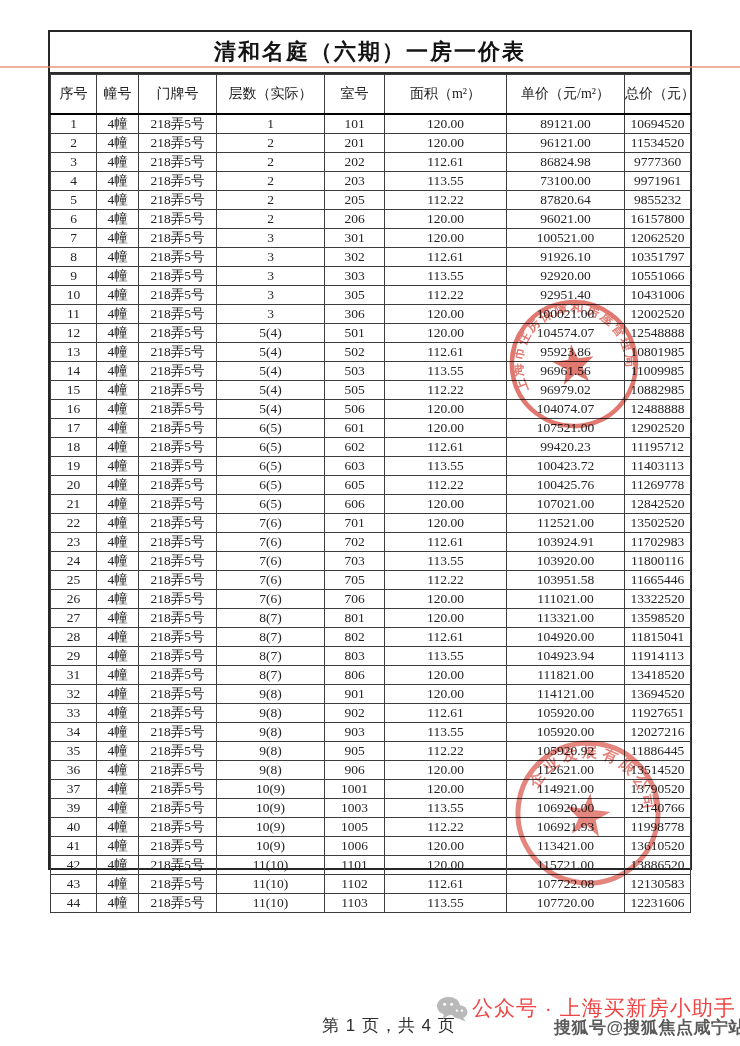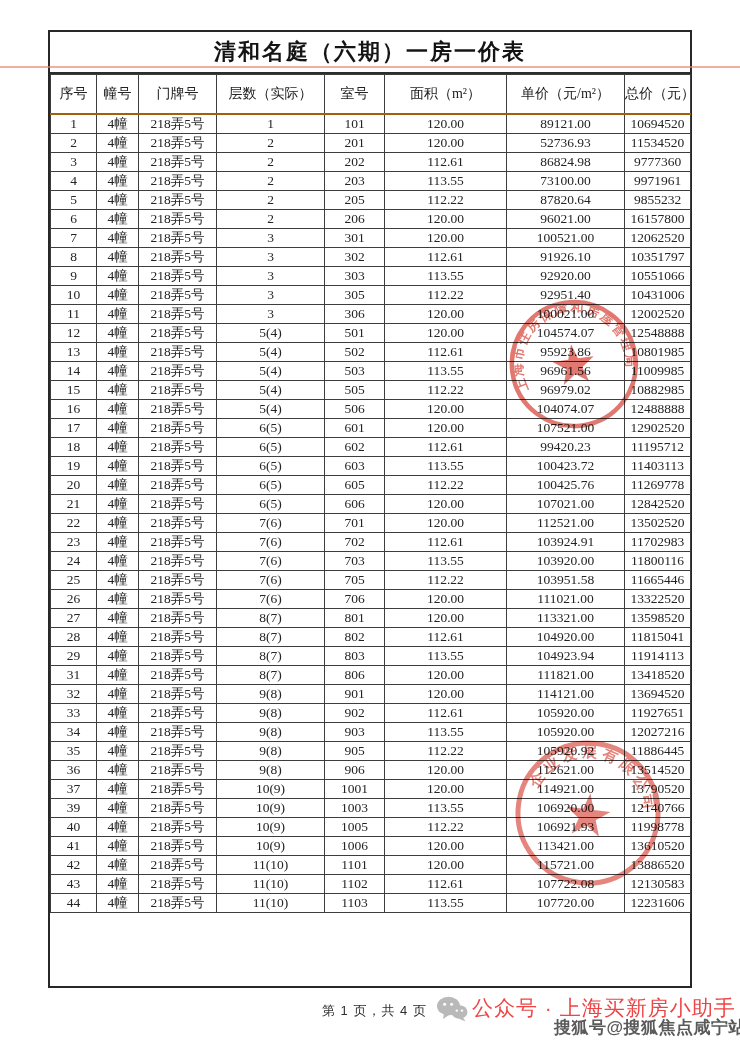--- a/index.html
+++ b/index.html
@@ -7,53 +7,53 @@
     width:740px;height:1046px;position:relative;overflow:hidden;
     background:#ffffff;
     font-family:"Liberation Serif","DejaVu Serif",serif;
     color:#1c1c1c;
   }
   .redline{
     position:absolute;left:0;top:66px;width:740px;height:2px;
     background:rgba(233,134,103,0.65);z-index:3;
   }
   .doc{
-    position:absolute;left:48px;top:30px;width:644px;height:958px;
+    position:absolute;left:48px;top:30px;width:644px;height:840px;
     border:2px solid #272727;box-sizing:border-box;background:#fff;
   }
   .title{
     height:40px;border-bottom:2px solid #2c2c2c;
     display:flex;align-items:center;justify-content:center;
     font-size:22px;font-weight:bold;letter-spacing:2px;color:#141414;
   }
   table.price{
     width:100%;border-collapse:collapse;table-layout:fixed;
   }
   table.price th,table.price td{
     border:1px solid #3d3d3d;text-align:center;vertical-align:middle;
     padding:0;overflow:hidden;white-space:nowrap;
   }
   table.price th{
     height:38px;font-size:14px;font-weight:normal;color:#222;
-    border-bottom:2px solid #a16207;
+    border-bottom:2px solid #000000;
   }
   table.price td{
     height:17.9px;font-size:13.5px;color:#242424;
   }
   .stamp{
     position:absolute;z-index:5;mix-blend-mode:multiply;pointer-events:none;
   }
   .stamp1{left:494px;top:289px;opacity:.72;transform:rotate(-8deg);}
   .stamp2{left:500px;top:725px;opacity:.66;transform:rotate(7deg);}
   .footer{
     position:absolute;left:0;top:994px;width:740px;height:52px;z-index:4;
     font-family:"Liberation Sans","DejaVu Sans",sans-serif;
   }
   .page-info{
-    position:absolute;left:322px;top:8px;font-size:13px;color:#2f2f2f;
+    position:absolute;left:322px;top:20px;font-size:17px;color:#2f2f2f;
     letter-spacing:1px;font-family:"Liberation Sans","DejaVu Sans",sans-serif;
   }
   .wechat-icon{position:absolute;left:436px;top:2px;}
   .wechat-label{
     position:absolute;left:472px;top:0px;font-size:21px;color:#ef4444;
     letter-spacing:1px;white-space:nowrap;
   }
   .sohu-watermark{
     position:absolute;left:554px;top:22px;font-size:17px;font-weight:bold;
     color:#5a5a5a;white-space:nowrap;letter-spacing:0.5px;
@@ -102,21 +102,21 @@
         <td>89121.00</td>
         <td>10694520</td>
       </tr>
         <tr>
         <td>2</td>
         <td>4幢</td>
         <td>218弄5号</td>
         <td>2</td>
         <td>201</td>
         <td>120.00</td>
-        <td>52736.93</td>
+        <td>96121.00</td>
         <td>11534520</td>
       </tr>
         <tr>
         <td>3</td>
         <td>4幢</td>
         <td>218弄5号</td>
         <td>2</td>
         <td>202</td>
         <td>112.61</td>
         <td>86824.98</td>

